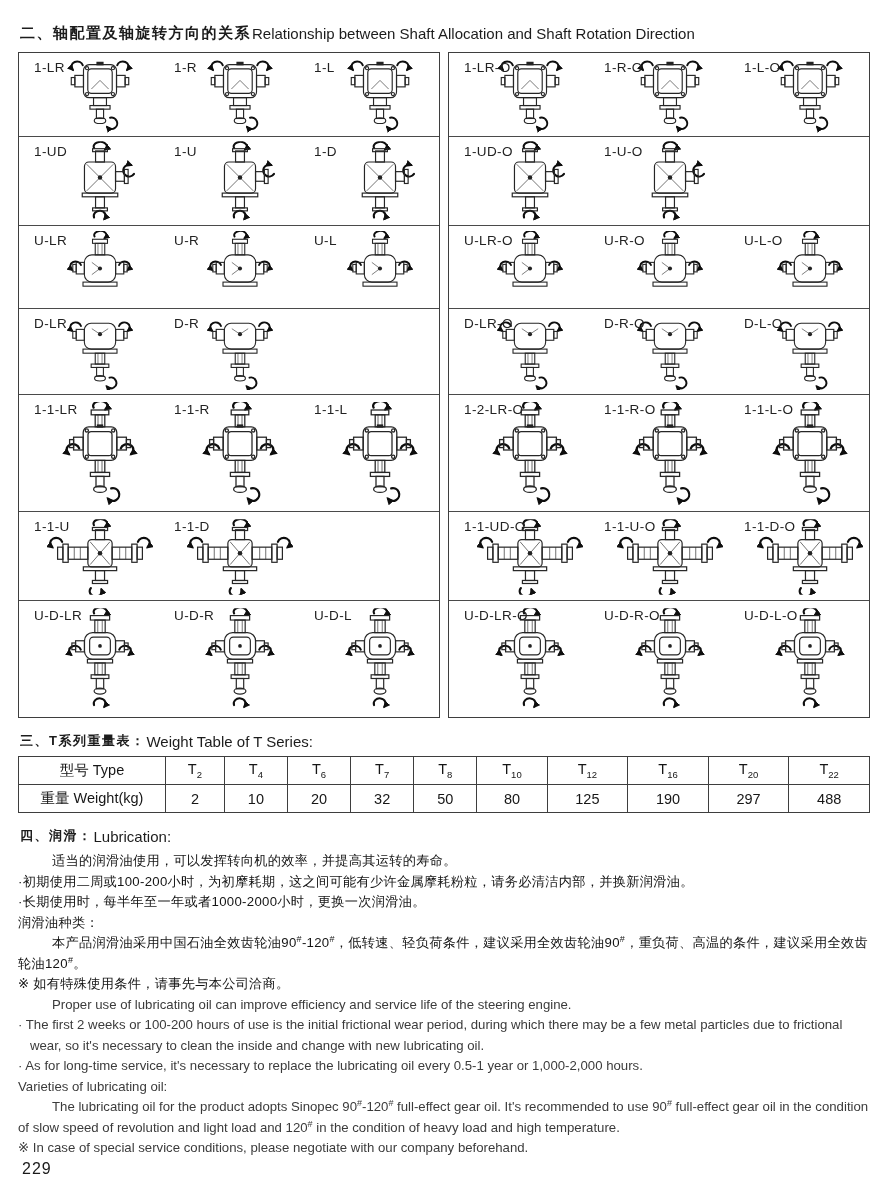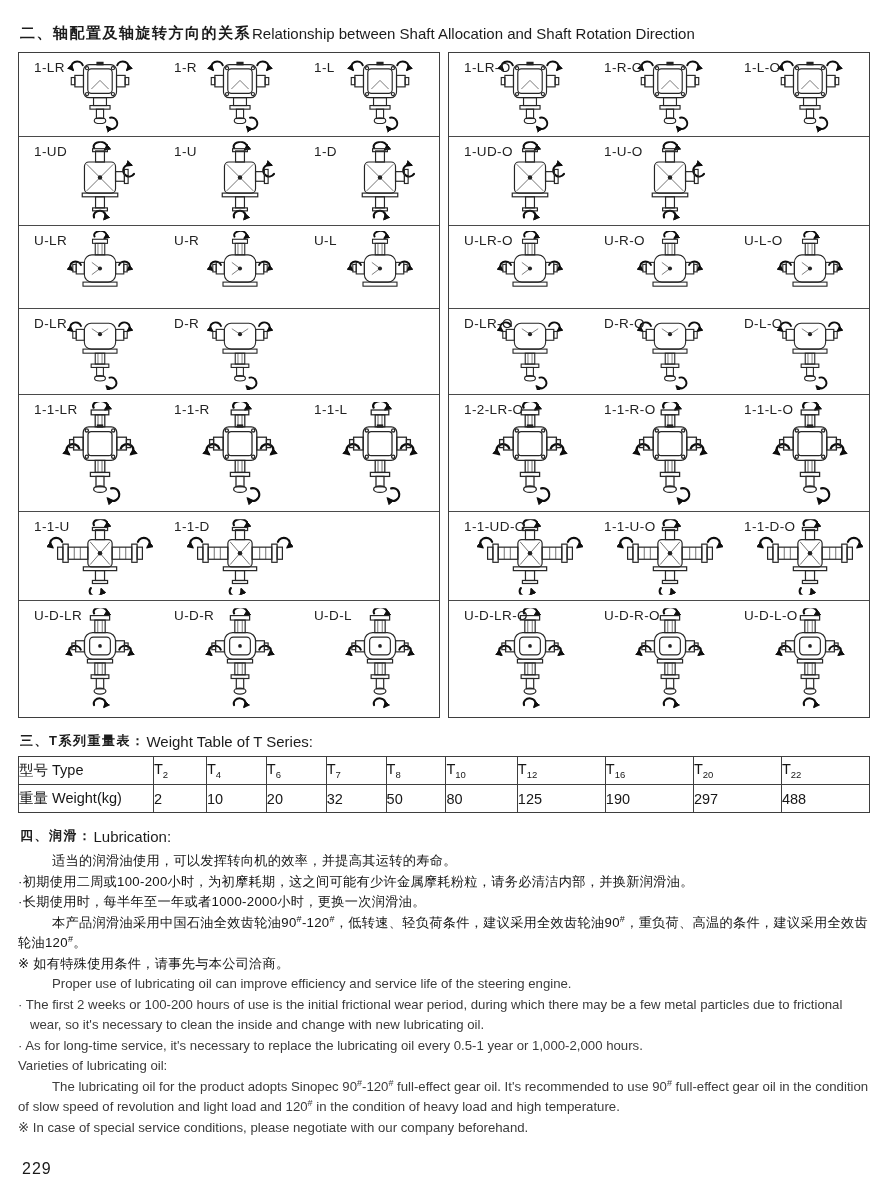--- a/index.html
+++ b/index.html
@@ -36,22 +36,22 @@
   .ic-d{width:68px;height:75px}
   .ic-e{width:80px;height:104px}
   .ic-f{width:106px;height:76px}
   .ic-g{width:74px;height:104px}
   .ln{fill:none;stroke:#262626;stroke-width:1.6}
   .ln2{fill:none;stroke:#2e2e2e;stroke-width:.9}
   .rot{fill:none;stroke:#0e0e0e;stroke-width:2.8;stroke-linecap:round}
 
   
   table.wt{border-collapse:collapse;width:100%;}
-  table.wt td{border:1.6px solid #3e3e3e;text-align:left;font-size:14.5px;
-              height:25px;padding:1px 0;color:#161616}
+  table.wt td{border:1.6px solid #3e3e3e;text-align:center;font-size:14.5px;
+              height:25px;padding:1px 6px;color:#161616}
   td.wt-label{width:134px;font-size:14.5px}
   table.wt sub{font-size:9.5px}
 
   
   #lub-paragraphs{margin-top:2px}
   .para{margin:0;font-size:13.2px;line-height:20.5px}
   .para.zh{color:#141414;letter-spacing:.3px}
   .para.en{color:#3b3b3b}
   .para.ind{text-indent:34px}
   .para.hang{padding-left:12px;text-indent:-12px}
@@ -609,20 +609,21 @@
 
   <div class="sec-title small">
     <span class="t-zh">四、润滑：</span>
     <span class="t-en">Lubrication:</span>
   </div>
 
   <div id="lub-paragraphs">
       <p class="para zh ind">适当的润滑油使用，可以发挥转向机的效率，并提高其运转的寿命。</p>
       <p class="para zh">·初期使用二周或100-200小时，为初摩耗期，这之间可能有少许金属摩耗粉粒，请务必清洁内部，并换新润滑油。</p>
       <p class="para zh">·长期使用时，每半年至一年或者1000-2000小时，更换一次润滑油。</p>
+      <p class="para zh">润滑油种类：</p>
       <p class="para zh ind">本产品润滑油采用中国石油全效齿轮油90<sup class="sup">#</sup>-120<sup class="sup">#</sup>，低转速、轻负荷条件，建议采用全效齿轮油90<sup class="sup">#</sup>，重负荷、高温的条件，建议采用全效齿轮油120<sup class="sup">#</sup>。</p>
       <p class="para zh">※ 如有特殊使用条件，请事先与本公司洽商。</p>
       <p class="para en ind">Proper use of lubricating oil can improve efficiency and service life of the steering engine.</p>
       <p class="para en hang">· The first 2 weeks or 100-200 hours of use is the initial frictional wear period, during which there may be a few metal particles due to frictional wear, so it's necessary to clean the inside and change with new lubricating oil.</p>
       <p class="para en hang">· As for long-time service, it's necessary to replace the lubricating oil every 0.5-1 year or 1,000-2,000 hours.</p>
       <p class="para en">Varieties of lubricating oil:</p>
       <p class="para en ind">The lubricating oil for the product adopts Sinopec 90<sup class="sup">#</sup>-120<sup class="sup">#</sup> full-effect gear oil. It's recommended to use 90<sup class="sup">#</sup> full-effect gear oil in the condition of slow speed of revolution and light load and 120<sup class="sup">#</sup> in the condition of heavy load and high temperature.</p>
       <p class="para en">※ In case of special service conditions, please negotiate with our company beforehand.</p>
     </div>
 

